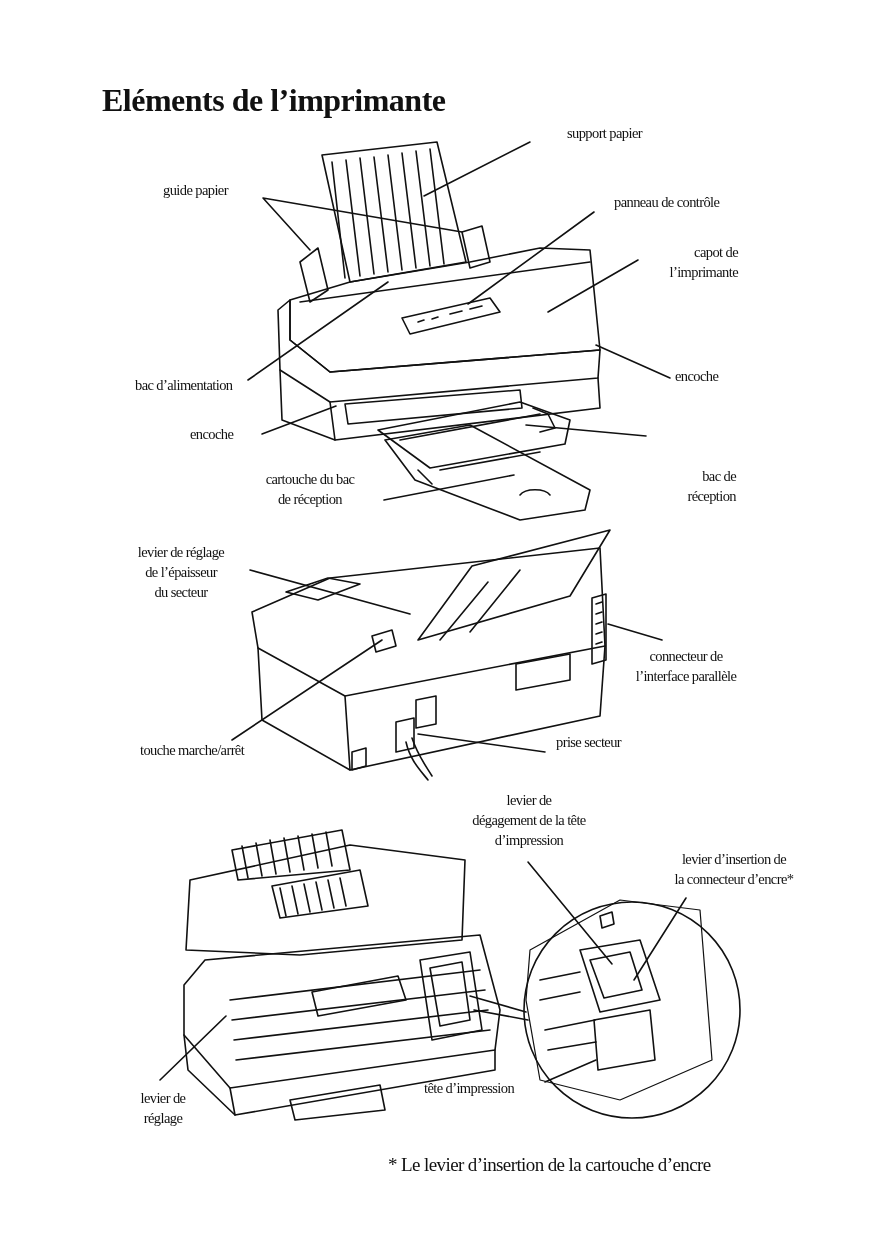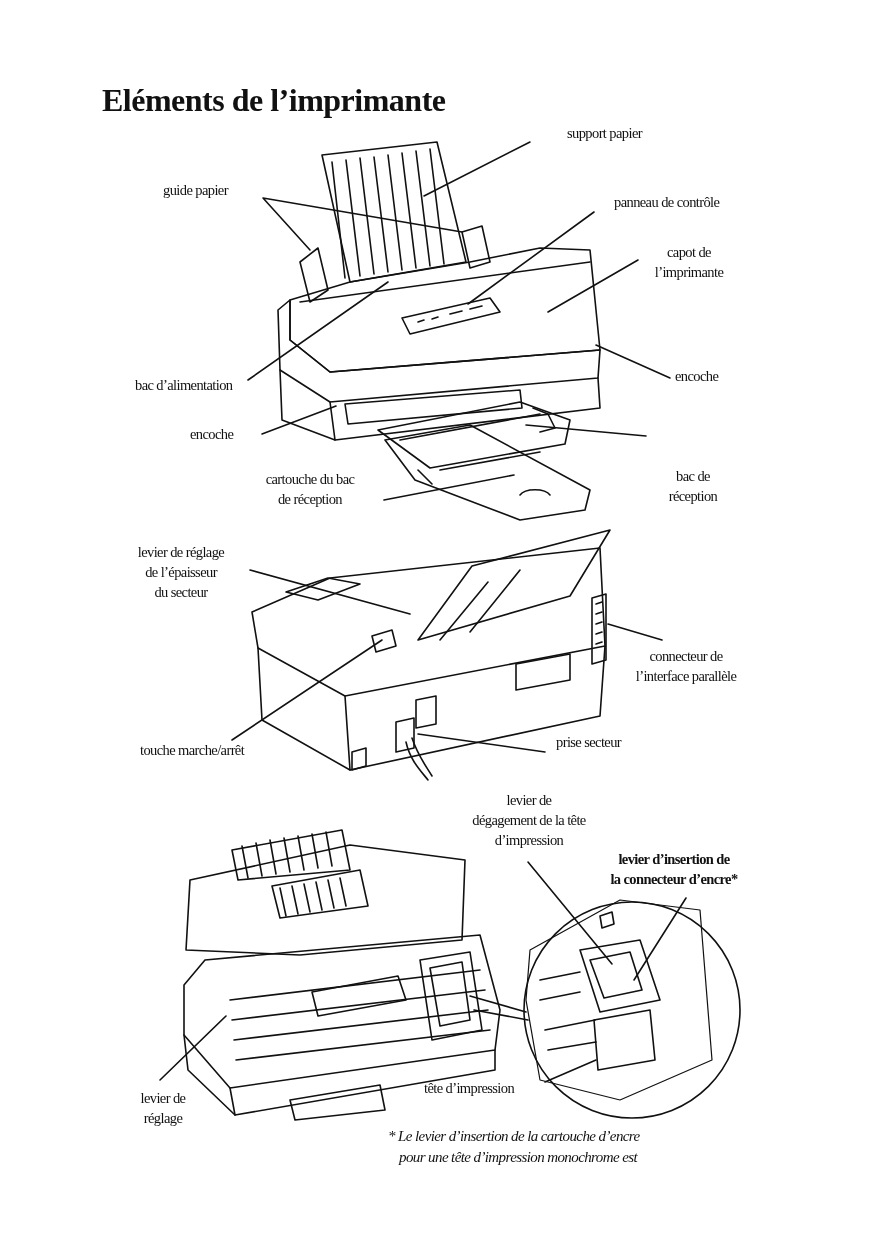--- a/index.html
+++ b/index.html
@@ -1,23 +1,23 @@
 <!DOCTYPE html>
 <html><head>
 <meta charset="utf-8">
 <style>
   html, body { margin:0; padding:0; background:#fff; }
   body { width:873px; height:1236px; position:relative; overflow:hidden;
          font-family:"Liberation Serif", "DejaVu Serif", serif; color:#111; }
   .title { position:absolute; left:102px; top:82px; font-size:32px; font-weight:bold; letter-spacing:-0.5px; }
   .lbl { position:absolute; font-size:14.5px; line-height:20px; letter-spacing:-0.6px; white-space:nowrap; }
   .c { text-align:center; }
-  .r { text-align:center; }
+  .r { text-align:right; }
   svg.art { position:absolute; left:0; top:0; }
-  .note { position:absolute; left:388px; top:1126px; font-size:15px; line-height:21px; letter-spacing:-0.6px;font-style:italic; }
+  .note { position:absolute; left:388px; top:1154px; font-size:19px; line-height:21px; letter-spacing:-0.6px; }
   .note div { white-space:nowrap; }
   .note .ind { padding-left:11px; }
 </style>
 </head>
 <body>
 
 <div class="title">Eléments de l’imprimante</div>
 
 <svg class="art" width="873" height="1236" viewBox="0 0 873 1236" fill="none" stroke="#111" stroke-width="1.6" stroke-linejoin="round" stroke-linecap="round">
 
@@ -151,26 +151,25 @@
   <div>l’interface parallèle</div>
 </div>
 <div class="lbl" style="left:140px;top:740px;">touche marche/arrêt</div>
 <div class="lbl" style="left:556px;top:732px;">prise secteur</div>
 
 <div class="lbl c" style="left:456px;top:790px;width:146px;">
   <div>levier de</div>
   <div>dégagement de la tête</div>
   <div>d’impression</div>
 </div>
-<div class="lbl c" style="left:608px;top:849px;width:132px;font-weight:bold;">
+<div class="lbl c" style="left:668px;top:849px;width:132px;">
   <div>levier d’insertion de</div>
   <div>la connecteur d’encre*</div>
 </div>
 <div class="lbl" style="left:424px;top:1078px;">tête d’impression</div>
 <div class="lbl c" style="left:132px;top:1088px;width:62px;">
   <div>levier de</div>
   <div>réglage</div>
 </div>
 
 <div class="note">
   <div>* Le levier d’insertion de la cartouche d’encre</div>
-  <div class="ind">pour une tête d’impression monochrome est</div>
 </div>
 
 </body></html>

